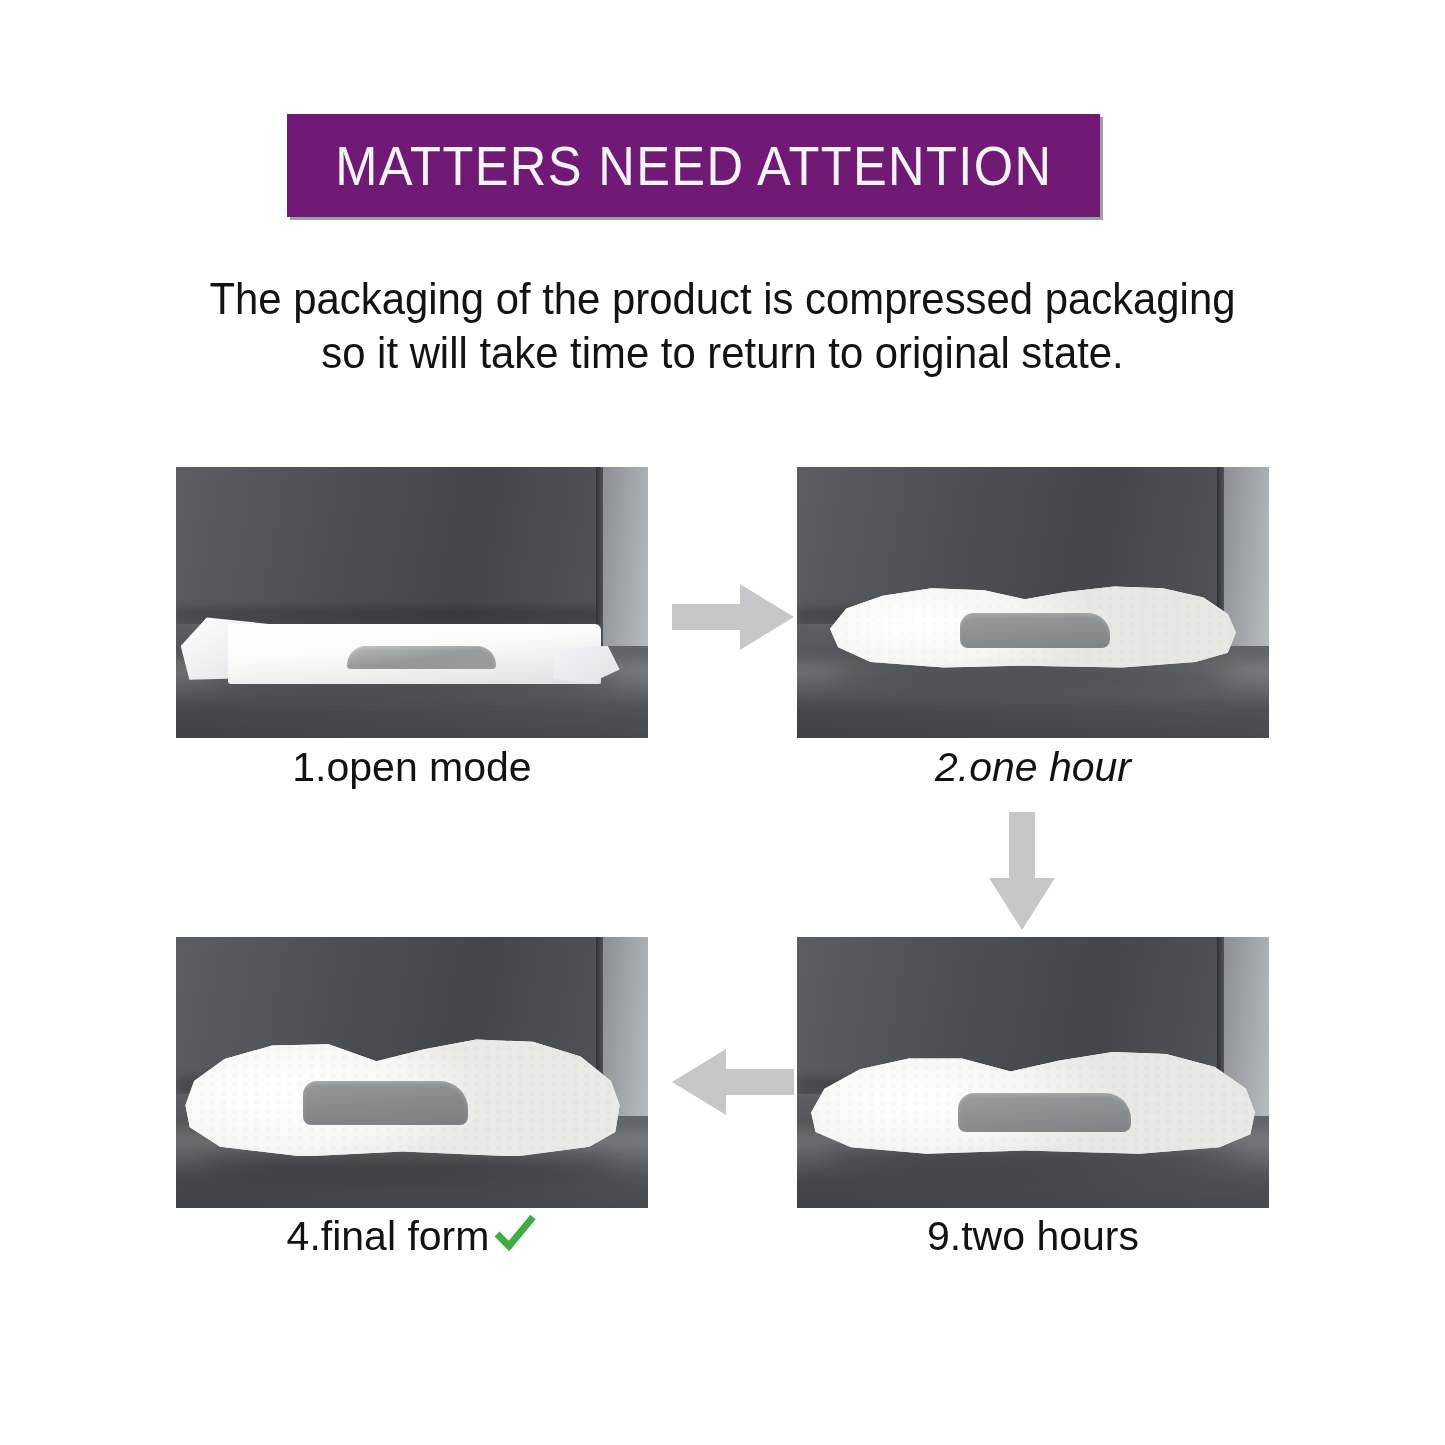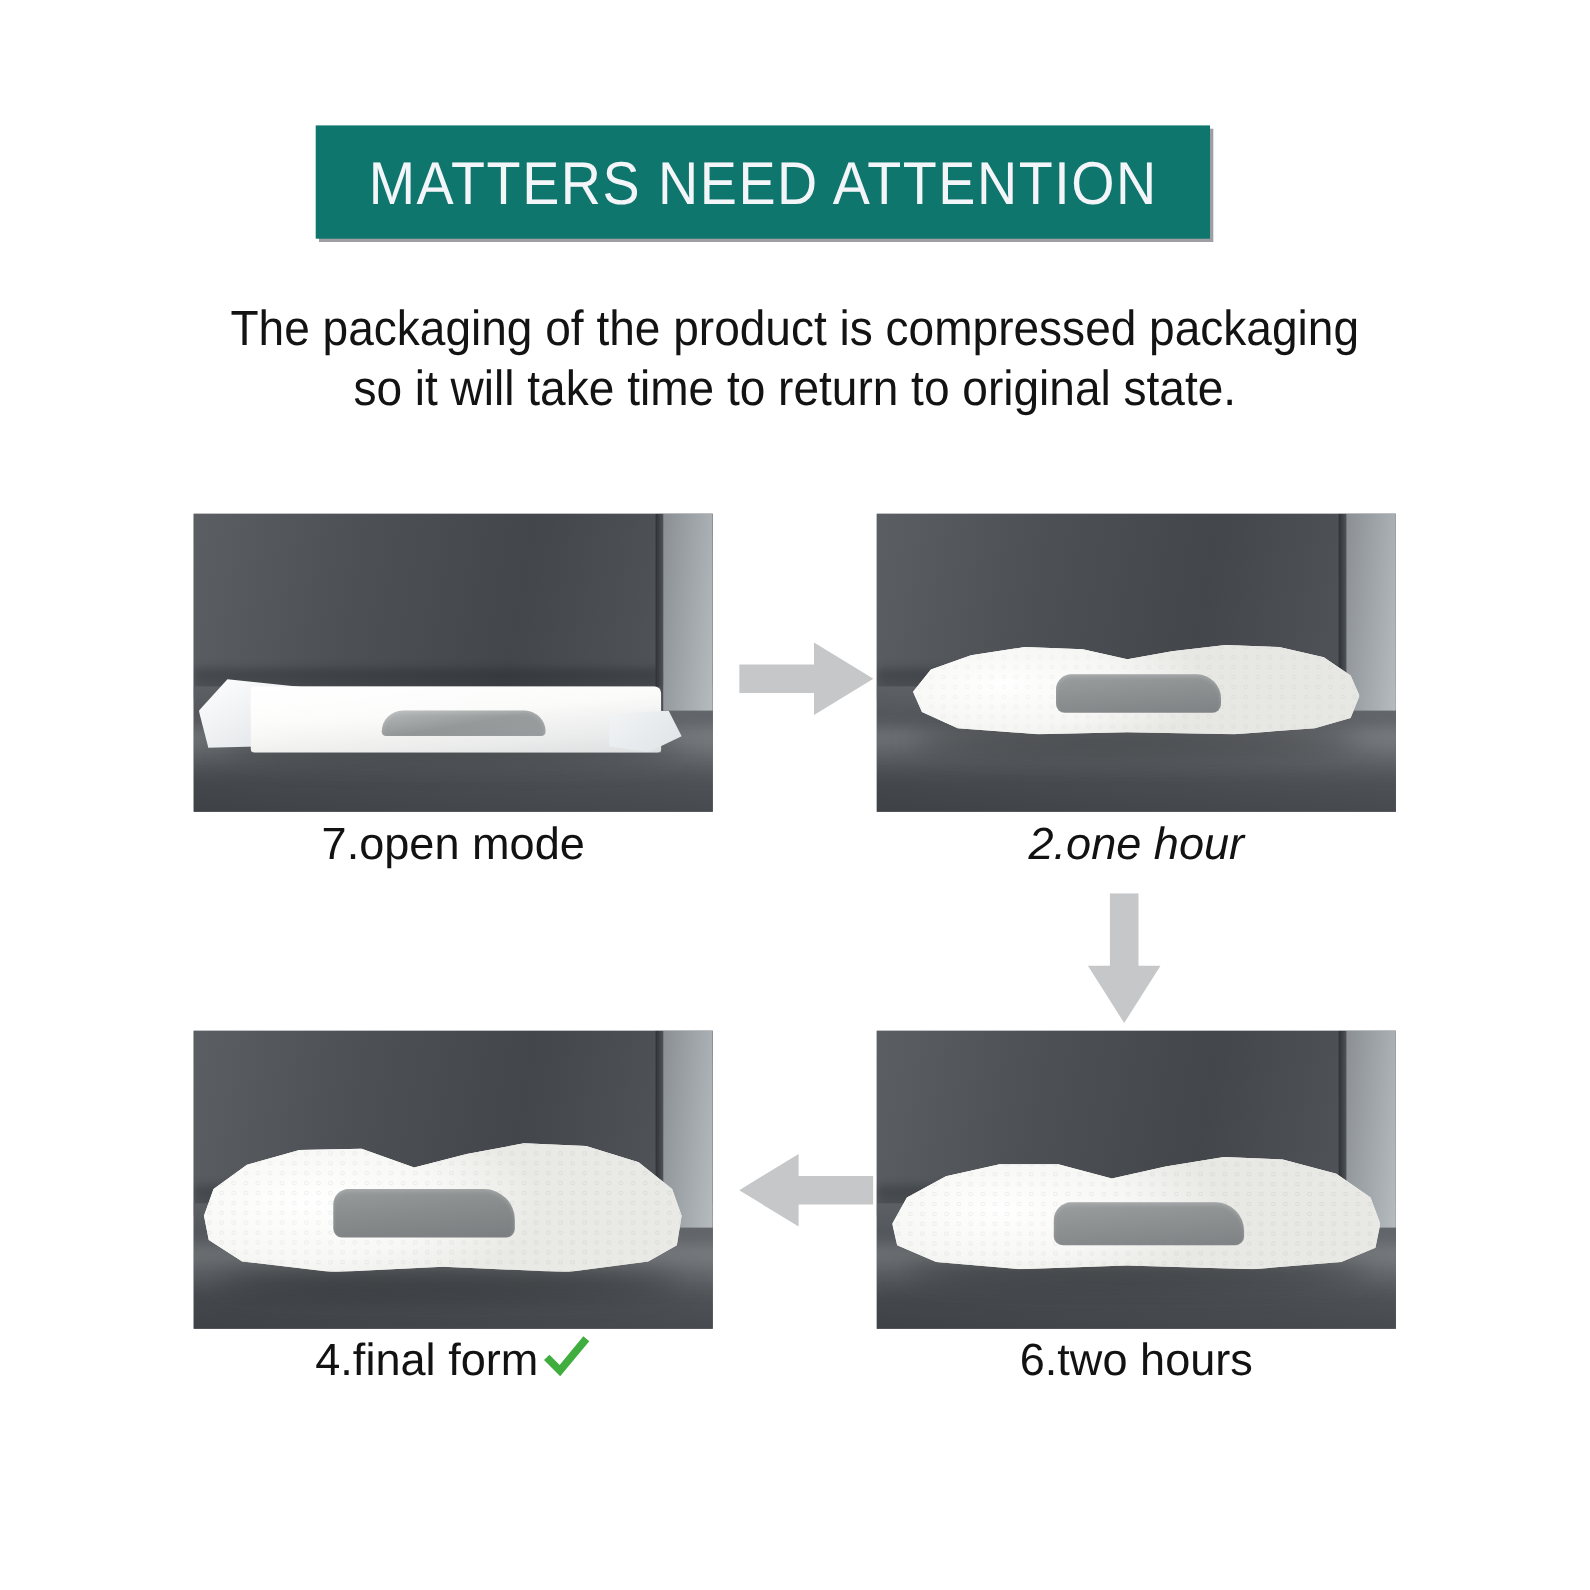--- a/index.html
+++ b/index.html
@@ -16,21 +16,21 @@
     position: relative;
   }
 
   
   #header-banner {
     position: absolute;
     left: 287px;
     top: 114px;
     width: 813px;
     height: 103px;
-    background: #0f766e;
+    background: #701a75;
     box-shadow: 3px 3px 0 0 rgba(40,40,50,0.45);
     display: flex;
     align-items: center;
     justify-content: center;
     box-sizing: border-box;
   }
   #header-title {
     color: #f4f5f8;
     font-size: 55px;
     letter-spacing: 1.5px;
@@ -186,21 +186,21 @@
       <div class="plastic-wrap" style="left:0;top:0;width:100%;height:100%;
                   background:linear-gradient(170deg,rgba(255,255,255,0.55),rgba(255,255,255,0.05) 55%,rgba(225,230,233,0.45));"></div>
     </div>
 
     <div class="plastic-wrap" style="left:80%;top:66%;width:14%;height:14%;
                 clip-path:polygon(0% 10%,82% 0%,100% 62%,54% 100%,0% 86%);
                 background:linear-gradient(140deg,#f2f4f6,#dfe3e6);"></div>
   </div>
 </div>
 <div class="caption" id="caption-1">
-  <span>7.open mode</span>
+  <span>1.open mode</span>
 </div>
 
 <div class="photo-panel" id="panel-2">
   <div class="scene">
     <div class="back-wall"></div>
     <div class="corner-shadow"></div>
     <div class="floor"></div>
     <div class="floor-sheen"></div>
     <div class="side-wall-edge"></div>
     <div class="side-wall"></div>
@@ -236,21 +236,21 @@
       <div class="pillow-body" style="clip-path:polygon(0% 62%,3% 40%,11% 22%,22% 12%,34% 12%,45% 24%,56% 14%,68% 6%,80% 8%,91% 20%,98% 40%,100% 62%,99% 82%,92% 94%,74% 100%,48% 97%,26% 100%,9% 94%,1% 80%);
                   background:
                     radial-gradient(ellipse 46% 70% at 22% 50%, #ffffff 0%, #f7f7f5 58%, #e8e8e5 100%),
                     linear-gradient(178deg,#fefefd 0%,#f5f5f3 50%,#dddddb 100%);"></div>
       <div class="quilt-texture" style="clip-path:polygon(0% 62%,3% 40%,11% 22%,22% 12%,34% 12%,45% 24%,56% 14%,68% 6%,80% 8%,91% 20%,98% 40%,100% 62%,99% 82%,92% 94%,74% 100%,48% 97%,26% 100%,9% 94%,1% 80%);"></div>
       <div class="gray-panel" style="left:33%;top:44%;width:39%;height:36%;border-radius:16px 26px 8px 8px;"></div>
     </div>
   </div>
 </div>
 <div class="caption" id="caption-3">
-  <span>6.two hours</span>
+  <span>9.two hours</span>
 </div>
 
 <div class="photo-panel" id="panel-4">
   <div class="scene">
     <div class="back-wall"></div>
     <div class="corner-shadow"></div>
     <div class="floor"></div>
     <div class="floor-sheen"></div>
     <div class="side-wall-edge"></div>
     <div class="side-wall"></div>

